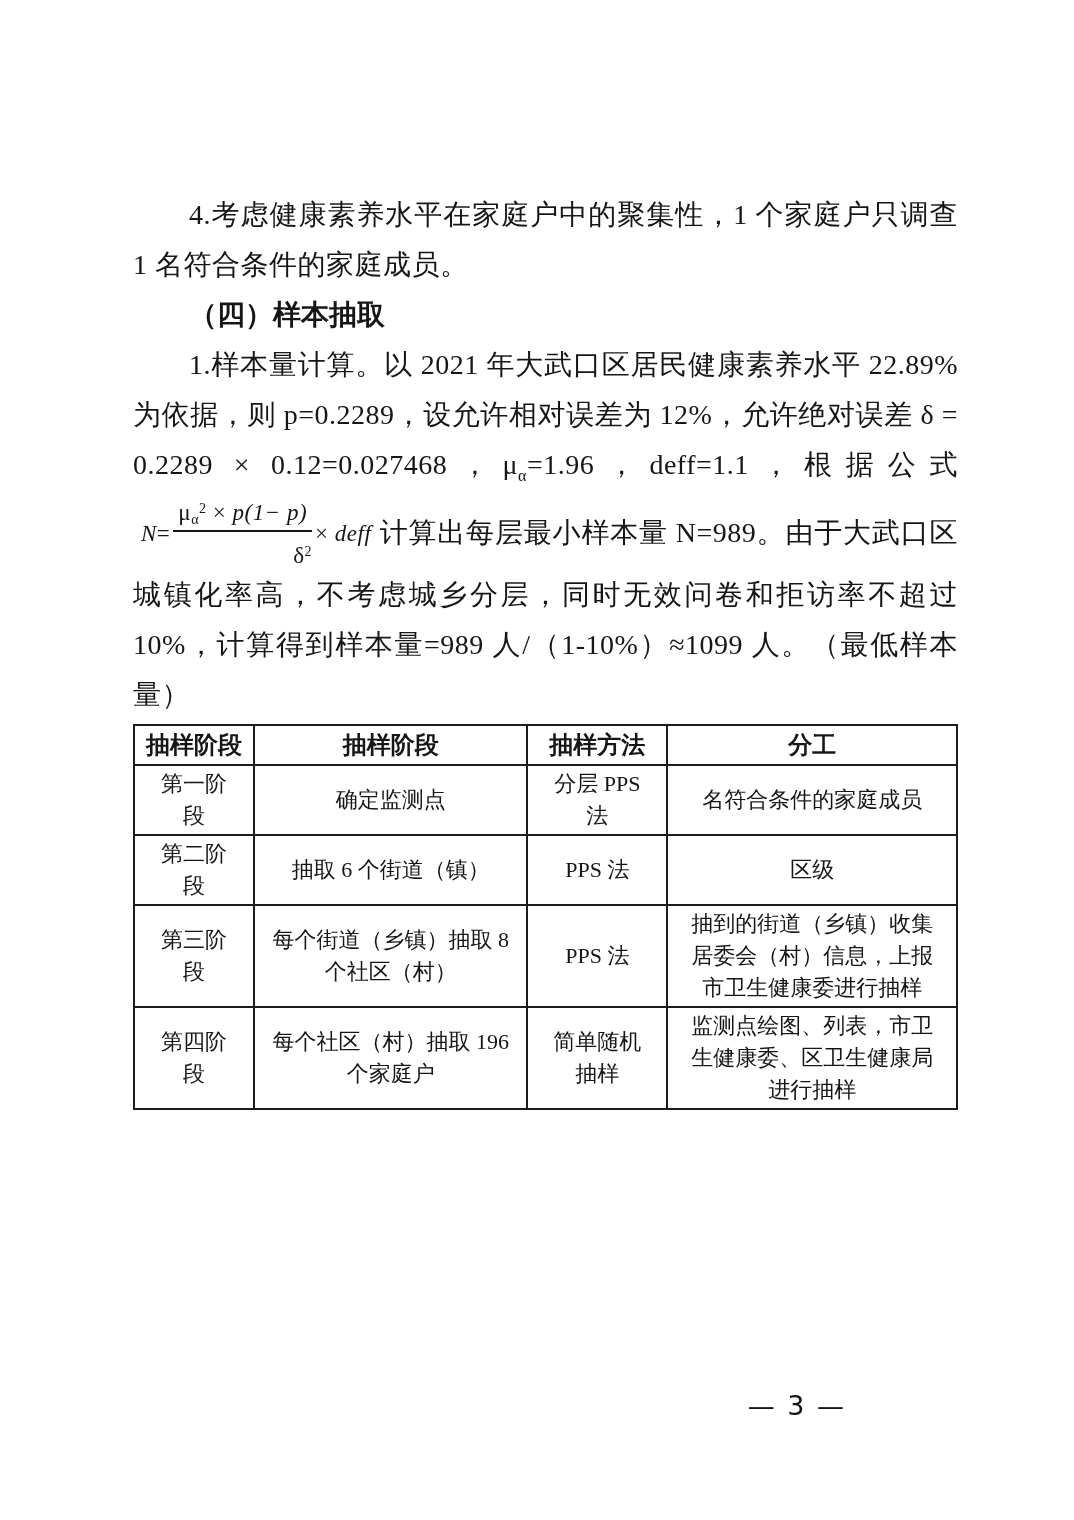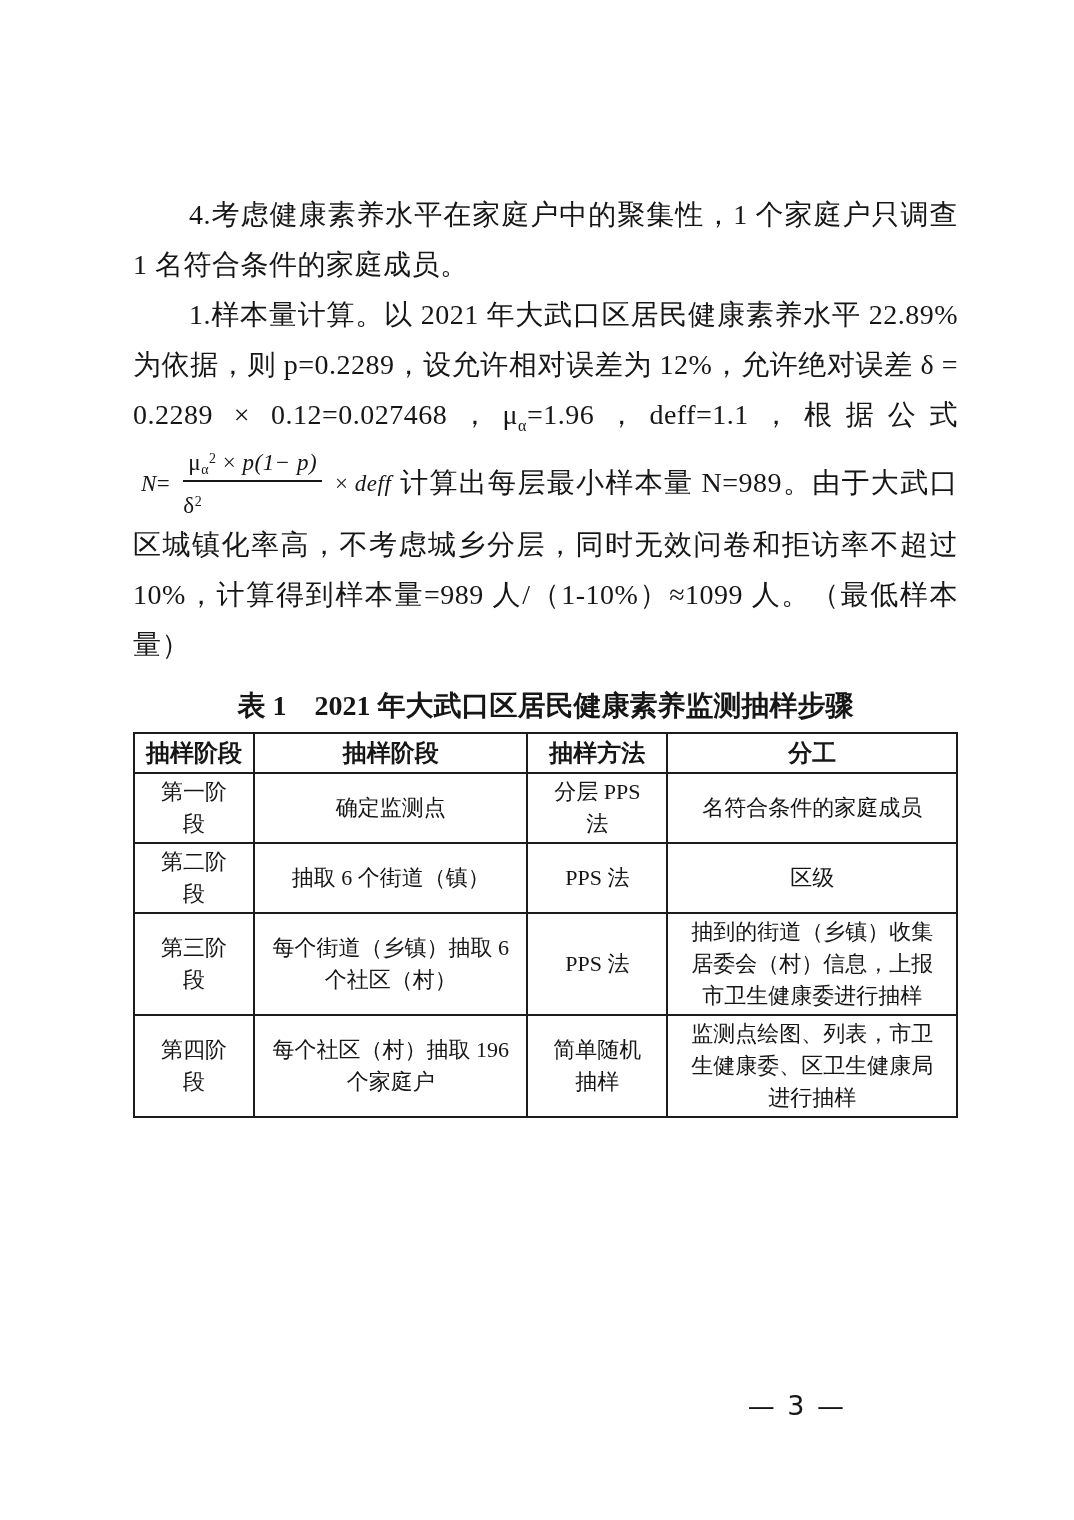--- a/index.html
+++ b/index.html
@@ -38,22 +38,22 @@
     font-size:23px;
     line-height:1;
     margin:0 8px;
     text-indent:0;
     white-space:nowrap;
   }
   .formula i { font-style:italic; }
   .frac {
     display:inline-block;
     vertical-align:middle;
-    text-align:left;
-    margin:0 13px;
+    text-align:right;
+    margin:0 3px;
     position:relative; top:-2px;
   }
   .frac .num {
     display:block;
     border-bottom:2px solid #161616;
     padding:2px 5px 3px 5px;
     line-height:1.05;
   }
   .frac .den {
     display:block;
@@ -103,25 +103,25 @@
 </head>
 <body>
 
 <div class="page">
   <div class="content">
 
     <p class="body-para">
       <span>4.考虑健康素养水平在家庭户中的聚集性，1 个家庭户只调查 1 名符合条件的家庭成员。</span>
     </p>
 
+    <h3 class="section-heading">（四）样本抽取</h3>
 
     <p class="body-para"><span>1.样本量计算。以 2021 年大武口区居民健康素养水平 22.89%为依据，则 p=0.2289，设允许相对误差为 12%，允许绝对误差 δ = 0.2289 × 0.12=0.027468，μ</span><sub style="font-size:16px;">α</sub><span>=1.96，deff=1.1，根据公式</span><span class="formula"><i>N</i><span>=</span><span class="frac"><span class="num"><span>μ</span><sub>α</sub><sup>2</sup> <span>×</span> <i>p(1− p)</i></span><span class="den"><span>δ</span><sup>2</sup></span></span><span>×</span> <i>deff</i></span><span>计算出每层最小样本量 N=989。由于大武口区城镇化率高，不考虑城乡分层，同时无效问卷和拒访率不超过 10%，计算得到样本量=989 人/（1-10%）≈1099 人。（最低样本量）</span></p>
 
 
-    <div class="table-title">表 1　2021 年大武口区居民健康素养监测抽样步骤</div>
 
     <table class="sampling">
       <colgroup>
         <col style="width:14.6%">
         <col style="width:33.2%">
         <col style="width:17.0%">
         <col style="width:35.2%">
       </colgroup>
       <thead>
         <tr>
@@ -139,21 +139,21 @@
           <td>名符合条件的家庭成员</td>
         </tr>
         <tr style="height:36px;">
           <td>第二阶段</td>
           <td>抽取 6 个街道（镇）</td>
           <td>PPS 法</td>
           <td>区级</td>
         </tr>
         <tr style="height:100px;">
           <td>第三阶段</td>
-          <td>每个街道（乡镇）抽取 6 个社区（村）</td>
+          <td>每个街道（乡镇）抽取 8 个社区（村）</td>
           <td>PPS 法</td>
           <td>抽到的街道（乡镇）收集居委会（村）信息，上报市卫生健康委进行抽样</td>
         </tr>
         <tr style="height:68px;">
           <td>第四阶段</td>
           <td>每个社区（村）抽取 196 个家庭户</td>
           <td>简单随机抽样</td>
           <td>监测点绘图、列表，市卫生健康委、区卫生健康局进行抽样</td>
         </tr>
       </tbody>

